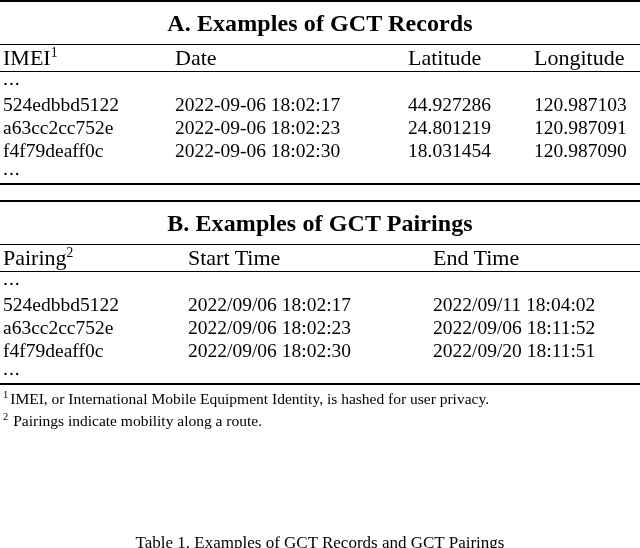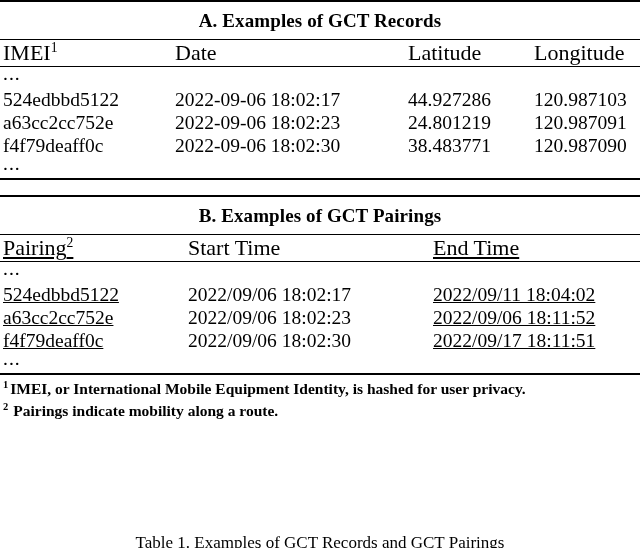--- a/index.html
+++ b/index.html
@@ -28,21 +28,21 @@
     background: #000;
   }
   .rule-top    { height: 2px; }
   .rule-mid    { height: 1px; }
   .rule-bottom { height: 2px; }
 
   
   .section-title {
     text-align: center;
     font-weight: bold;
-    font-size: 19px;
+    font-size: 24px;
     line-height: 1;
     padding: 9px 0 9px 0;
     letter-spacing: 0.1px;
   }
 
   
   table.tbl {
     width: 100%;
     border-collapse: collapse;
     font-size: 19.5px;
@@ -81,32 +81,31 @@
     line-height: 0;
   }
 
   
   .a-c1 { width: 172px; padding-left: 3px !important; }
   .a-c2 { width: 233px; }
   .a-c3 { width: 126px; margin-top: 32px; }
   .a-c4 { width: auto;  }
 
   
-  .b-c1 { width: 185px; padding-left: 3px !important; text-decoration: underline; }
+  .b-c1 { width: 185px; padding-left: 3px !important; }
   .b-c2 { width: 245px; font-family: Liberation Serif, serif; }
-  .b-c3 { width: auto; text-decoration: underline;  }
+  .b-c3 { width: auto;  }
 
   .spacer-between { height: 15px; }
 
   
   .footnotes {
     padding: 3px 0 0 3px;
     font-size: 15.5px;
     line-height: 1.42;
-    font-weight: bold;
   }
   .footnote {
     white-space: nowrap;
   }
   .fn-mark {
     font-size: 10.5px;
     vertical-align: super;
     line-height: 0;
     margin-right: 2px;
   }
@@ -162,21 +161,21 @@
       </tr>
       <tr class="data-row">
         <td class="a-c1">a63cc2cc752e</td>
         <td class="a-c2">2022-09-06 18:02:23</td>
         <td class="a-c3">24.801219</td>
         <td class="a-c4">120.987091</td>
       </tr>
       <tr class="data-row">
         <td class="a-c1">f4f79deaff0c</td>
         <td class="a-c2">2022-09-06 18:02:30</td>
-        <td class="a-c3">38.483771</td>
+        <td class="a-c3">18.031454</td>
         <td class="a-c4">120.987090</td>
       </tr>
 
       <tr class="ellipsis-row">
         <td class="a-c1" colspan="4"><span class="ell">...</span></td>
       </tr>
     </tbody>
   </table>
 
   <div class="rule rule-bottom"></div>
@@ -213,21 +212,21 @@
         <td class="b-c3">2022/09/11 18:04:02</td>
       </tr>
       <tr class="data-row">
         <td class="b-c1">a63cc2cc752e</td>
         <td class="b-c2">2022/09/06 18:02:23</td>
         <td class="b-c3">2022/09/06 18:11:52</td>
       </tr>
       <tr class="data-row">
         <td class="b-c1">f4f79deaff0c</td>
         <td class="b-c2">2022/09/06 18:02:30</td>
-        <td class="b-c3">2022/09/17 18:11:51</td>
+        <td class="b-c3">2022/09/20 18:11:51</td>
       </tr>
 
       <tr class="ellipsis-row">
         <td class="b-c1" colspan="3"><span class="ell">...</span></td>
       </tr>
     </tbody>
   </table>
 
   <div class="rule rule-bottom"></div>
 

